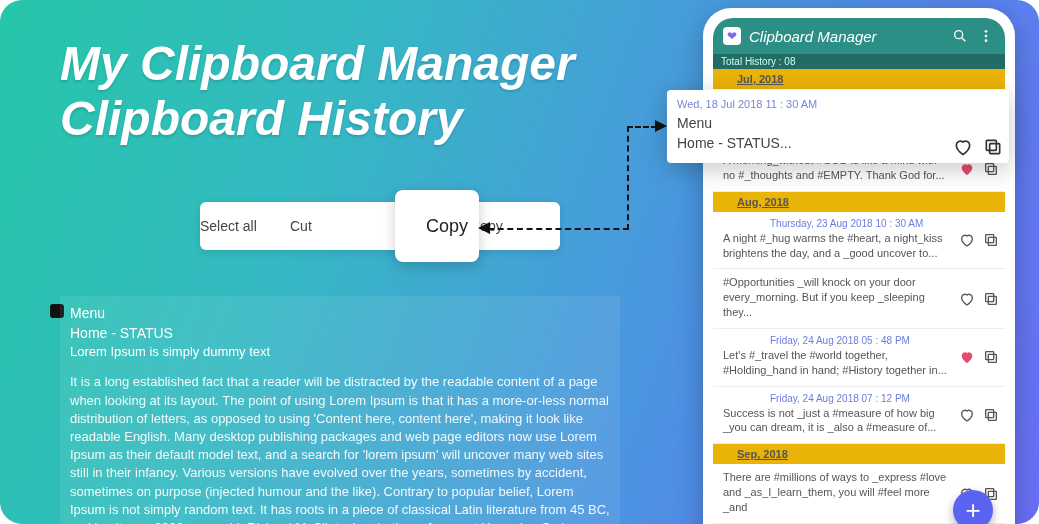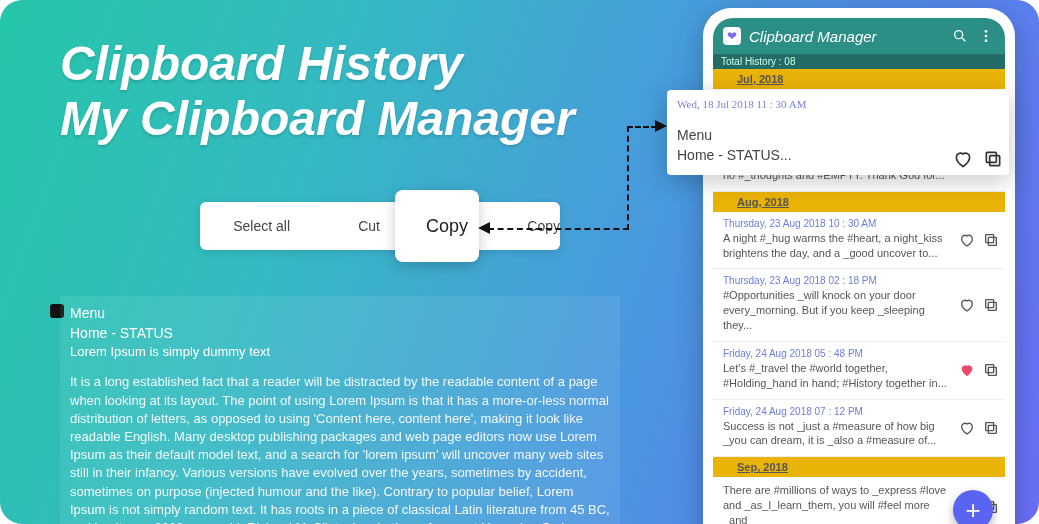--- a/index.html
+++ b/index.html
@@ -26,21 +26,21 @@
     left: 200px; top: 202px;
     width: 360px; height: 48px;
     background: #ffffff;
     border-radius: 6px;
     display: flex;
     align-items: center;
     box-shadow: 0 2px 8px rgba(0,0,0,.12);
   }
   .toolbar .tb-item {
     flex: 1;
-    text-align: right;
+    text-align: left;
     font-size: 14px;
     color: #444;
     cursor: pointer;
   }
   .toolbar .copy-pop {
     position: absolute;
     left: 195px; top: -12px;
     width: 84px; height: 72px;
     background: #fff;
     border-radius: 8px;
@@ -135,21 +135,21 @@
     font-size: 11px;
     font-weight: 600;
     padding: 4px 24px;
     text-decoration: underline;
   }
   .entry {
     border-bottom: 1px solid #eee;
     padding: 6px 10px 8px 10px;
     position: relative;
   }
-  .entry .ts { color: #6b7de0; font-size: 10px; margin-bottom: 2px; }
+  .entry .ts { color: #6b7de0; font-size: 10px; margin-bottom: 2px; margin-left: 47px; }
   .entry .body { color: #555; font-size: 11px; line-height: 1.35; padding-right: 48px; }
   .entry .icons {
     position: absolute; right: 6px; top: 50%; transform: translateY(-50%);
     display: flex; gap: 8px; align-items: center;
   }
   .heart { width:16px;height:16px; cursor:pointer; }
   .copyi { width:16px;height:16px; cursor:pointer; }
   .fab {
     position:absolute;
     right: 12px; bottom: 28px;
@@ -165,33 +165,33 @@
   
   .pop-card {
     position: absolute;
     left: 667px; top: 90px;
     width: 342px;
     background: #fff;
     border-radius: 4px;
     box-shadow: 0 6px 24px rgba(0,0,0,.22);
     padding: 8px 10px 10px 10px;
   }
-  .pop-card .ts { color:#7885d8; font-size:11px; margin-bottom:16px;font-family:Liberation Serif, serif; }
+  .pop-card .ts { color:#7885d8; font-size:11px; margin-bottom:4px; }
   .pop-card .ln { color:#444; font-size:14px; line-height:1.4; }
   .pop-card .icons { position:absolute; right:10px; bottom:10px; display:flex; gap:14px; }
   svg { display:block; }
 </style>
 </head>
 <body>
 
 <div class="stage">
 
   <div class="title">
+    <div>My Clipboard Manager</div>
     <div>Clipboard History</div>
-    <div>My Clipboard Manager</div>
   </div>
 
   <div class="toolbar">
     <div class="tb-item">Select all</div>
     <div class="tb-item">Cut</div>
     <div class="tb-item" style="visibility:hidden">.</div>
     <div class="tb-item">Copy</div>
     <div class="copy-pop">Copy</div>
   </div>
 
@@ -269,21 +269,20 @@
             <span class="copyi">
                 <svg viewBox="0 0 24 24" width="16" height="16" fill="none" stroke="#555" stroke-width="2">
                   <rect x="8" y="8" width="12" height="12" rx="1"></rect>
                   <rect x="4" y="4" width="12" height="12" rx="1"></rect>
                 </svg>
               </span>
           </div>
         </div>
 
         <div class="entry">
-          <div class="ts">Thursday, 23  Aug 2018    02 : 18 PM</div>
           <div class="body">#Opportunities _will knock on your door every_morning. But if you keep _sleeping they...</div>
           <div class="icons">
             <span class="heart">
                 <svg viewBox="0 0 24 24" width="16" height="16" fill="none" stroke="#555" stroke-width="2">
                   <path d="M12 21s-8-5.3-8-11a5 5 0 0 1 8-4 5 5 0 0 1 8 4c0 5.7-8 11-8 11z"></path>
                 </svg>
               </span>
             <span class="copyi">
                 <svg viewBox="0 0 24 24" width="16" height="16" fill="none" stroke="#555" stroke-width="2">
                   <rect x="8" y="8" width="12" height="12" rx="1"></rect>

